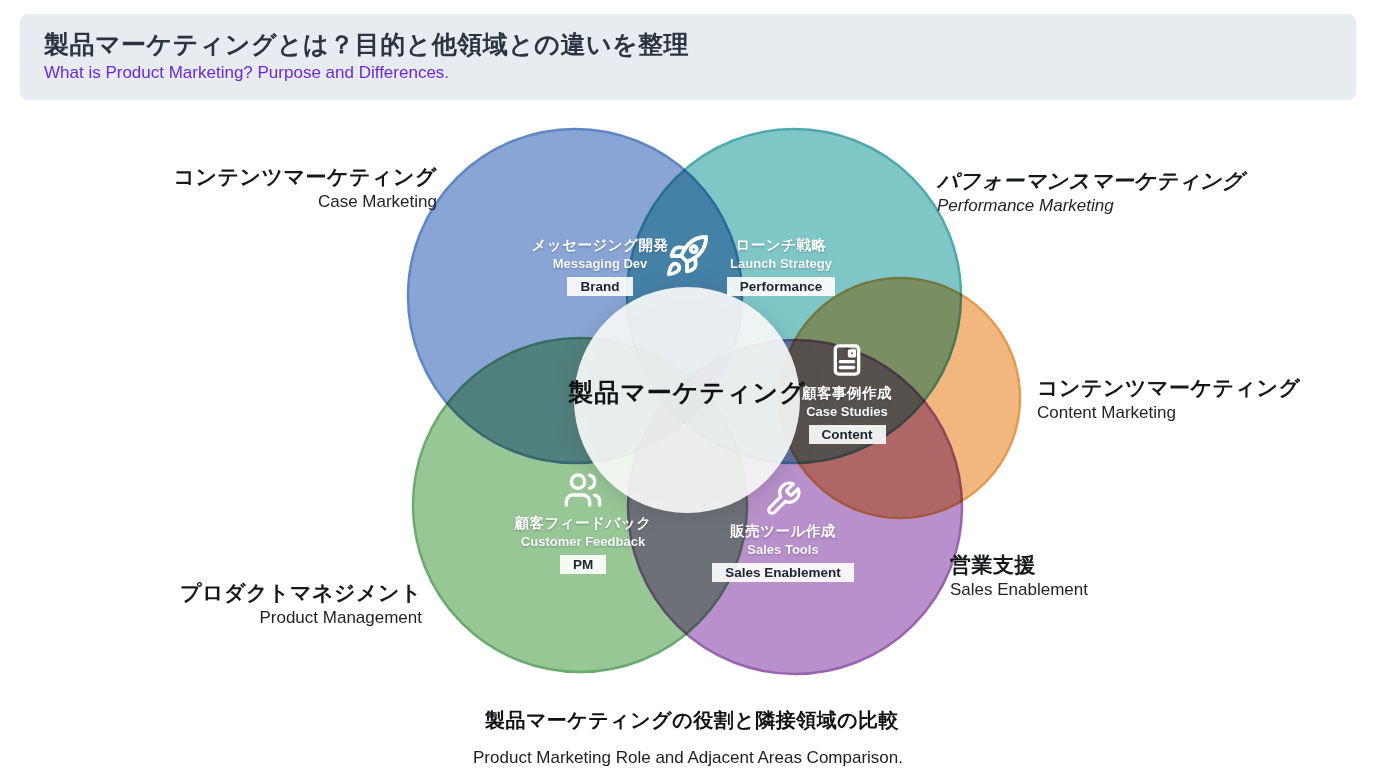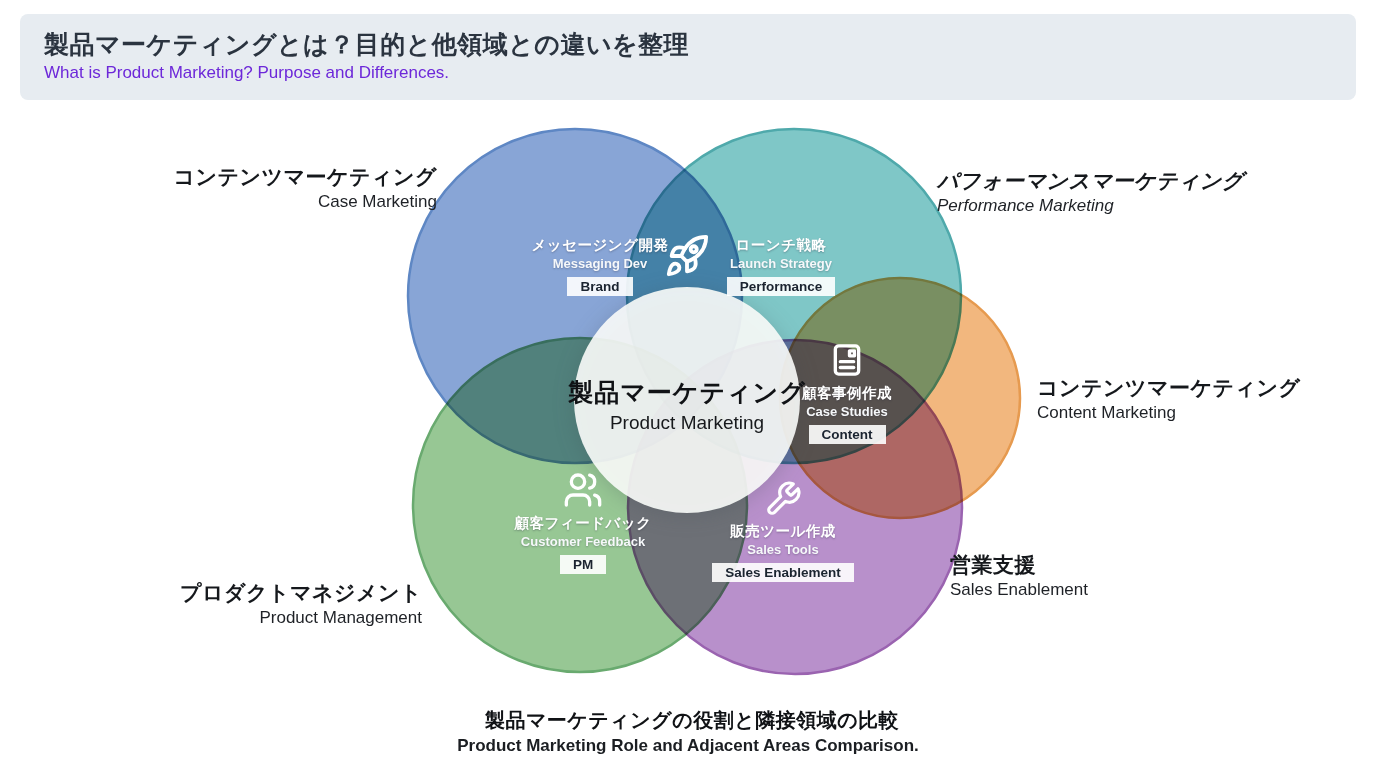--- a/index.html
+++ b/index.html
@@ -89,21 +89,21 @@
   .float-icon { position: absolute; }
 
   
   .caption {
     position: absolute;
     left: 0; top: 708px; width: 1376px;
     text-align: center;
     line-height: 1.2;
   }
   .caption .jp { font-size: 20px; font-weight: 700; color: #101215; letter-spacing: 0.5px; padding-left: 8px; }
-  .caption .en { font-size: 17px; font-weight: 700; color: #1b1e22; margin-top: 4px; }
+  .caption .en { font-size: 17px; font-weight: 400; color: #1b1e22; margin-top: 16px; }
 
   svg.licon { display: block; stroke: #ffffff; fill: none; stroke-width: 2; stroke-linecap: round; stroke-linejoin: round; }
 </style>
 </head>
 <body>
 
 <div class="stage">
 
   <div class="header">
     <div class="title-jp">製品マーケティングとは？目的と他領域との違いを整理</div>
@@ -139,21 +139,20 @@
     <div class="en">Product Management</div>
   </div>
 
   <div class="area-label align-left" style="left:950px; top:552px;">
     <div class="jp">営業支援</div>
     <div class="en">Sales Enablement</div>
   </div>
 
   <div class="center-label">
     <div class="jp">製品マーケティング</div>
-    <div class="en">Product Marketing</div>
   </div>
 
   <div class="float-icon" style="left:664px; top:233px;">
     <svg class="licon" width="46" height="46" viewBox="0 0 24 24">
       <path d="M4.5 16.5c-1.5 1.26-2 5-2 5s3.74-.5 5-2c.71-.84.7-2.13-.09-2.91a2.18 2.18 0 0 0-2.91-.09z"></path>
       <path d="m12 15-3-3a22 22 0 0 1 2-3.95A12.88 12.88 0 0 1 22 2c0 2.72-.78 7.5-6 11a22.35 22.35 0 0 1-4 2z"></path>
       <path d="M9 12H4s.55-3.03 2-4c1.62-1.08 5 0 5 0"></path>
       <path d="M12 15v5s3.03-.55 4-2c1.08-1.62 0-5 0-5"></path>
       <circle cx="15.5" cy="8.5" r="1.6"></circle>
     </svg>

